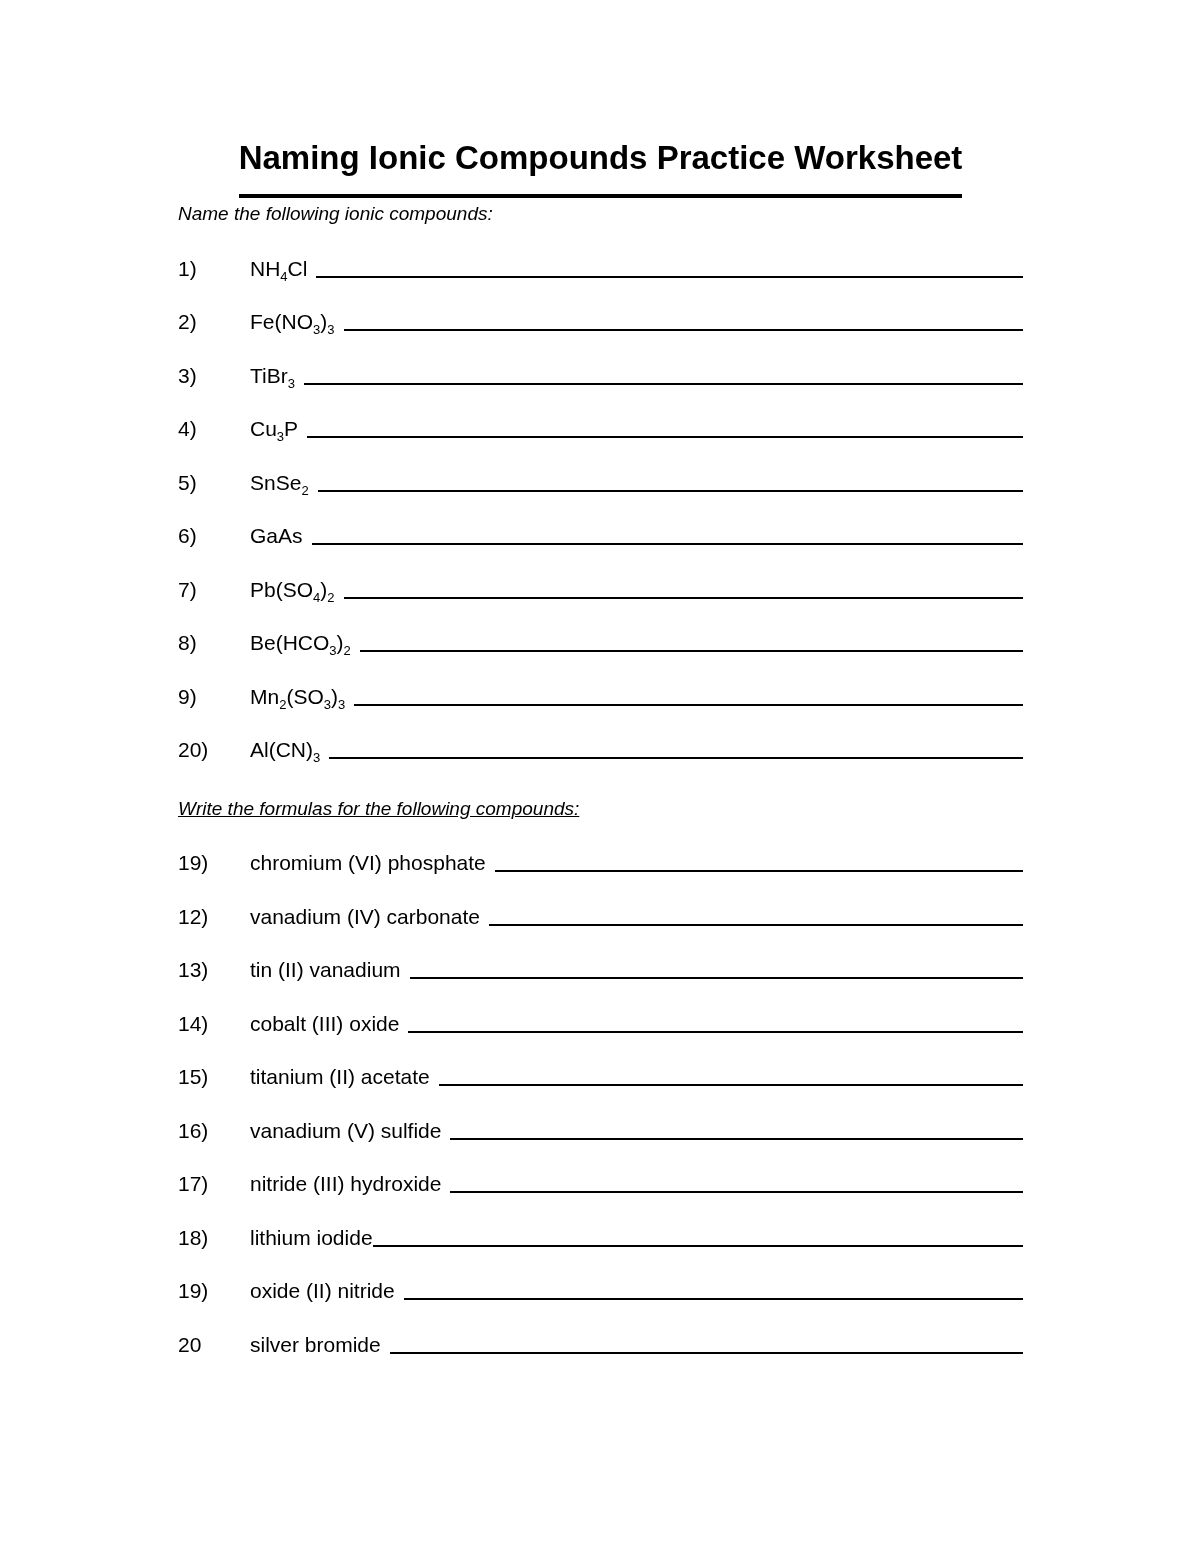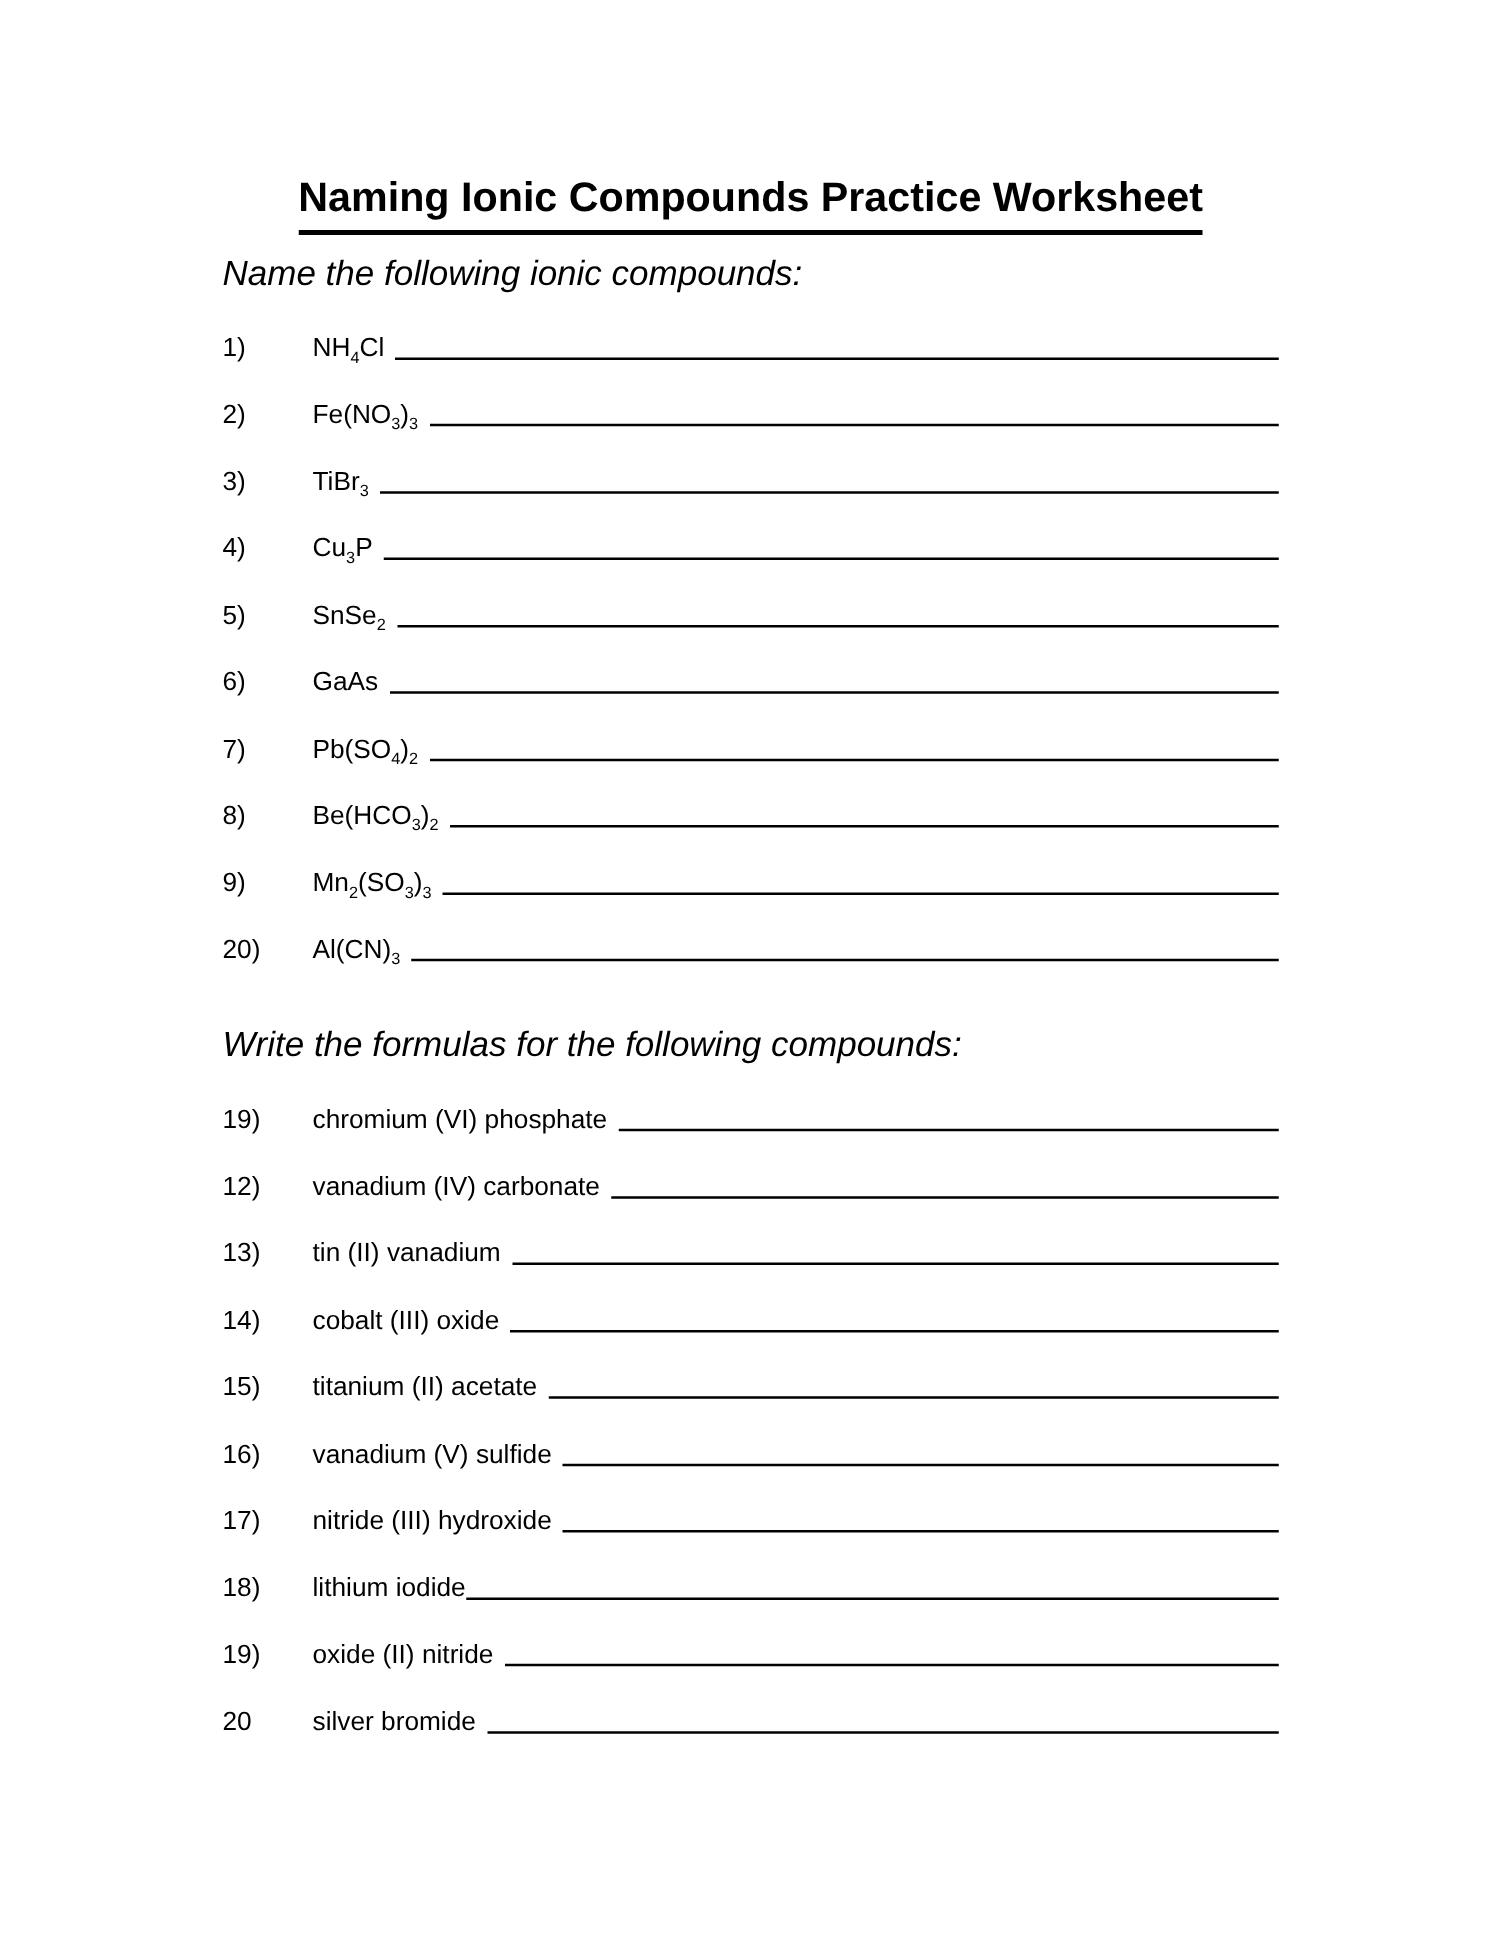--- a/index.html
+++ b/index.html
@@ -17,30 +17,31 @@
   }
   .title {
     text-align: center;
     font-size: 33px;
     font-weight: bold;
     line-height: 1.1;
     white-space: nowrap;
   }
   .title .underline {
     border-bottom: 4px solid #000;
-    padding-bottom: 8px;
+    padding-bottom: 18px;
   }
   .instruction {
     font-style: italic;
-    font-size: 28px;
+    font-size: 19px;
     margin: 27px 0 0 0;
     line-height: 1.15;
   }
   .instruction-2 {
-    margin-top: 48px;
+    margin-top: 36px;
+    text-decoration: underline;
   }
   .rows { margin-top: 2px; }
   .row {
     height: 53.5px;
     display: flex;
     align-items: flex-end;
     font-size: 21px;
     line-height: 1.15;
   }
   .num {

